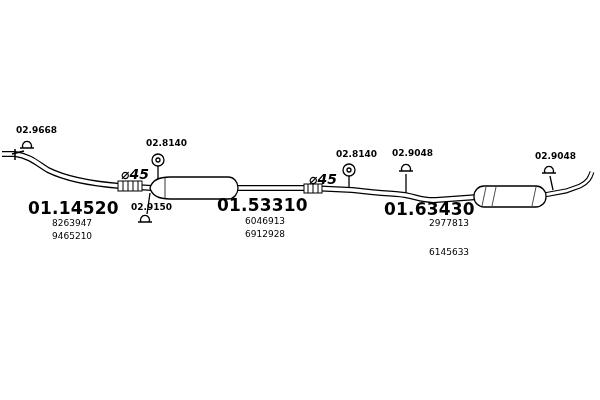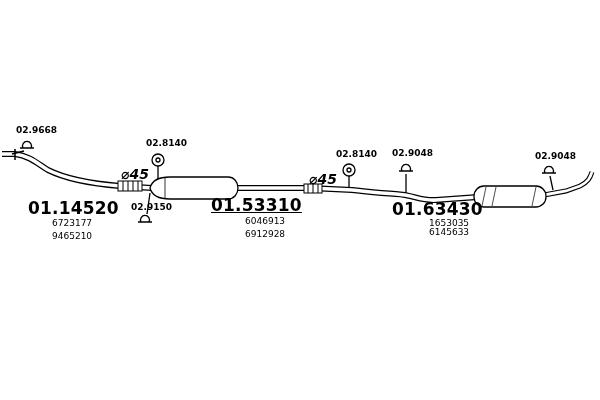--- a/index.html
+++ b/index.html
@@ -108,31 +108,31 @@
       <line x1="1" y1="6" x2="4" y2="20"></line>
     </g>
   </svg>
 
   <div class="lbl code-sm" style="left:16px;top:126px;">02.9668</div>
   <div class="lbl code-sm" style="left:146px;top:139px;">02.8140</div>
   <div class="lbl dia" style="left:121px;top:167px;">⌀45</div>
   <div class="lbl code-sm" style="left:131px;top:203px;text-align:center;">02.9150</div>
 
   <div class="lbl code-lg" style="left:28px;top:200px;">01.14520</div>
-  <div class="lbl pn" style="left:52px;top:219px;">6723177</div>
+  <div class="lbl pn" style="left:52px;top:219px;">8263947</div>
   <div class="lbl pn" style="left:52px;top:232px;">9465210</div>
 
-  <div class="lbl code-lg" style="left:211px;top:197px;text-decoration:underline;">01.53310</div>
+  <div class="lbl code-lg" style="left:217px;top:197px;">01.53310</div>
   <div class="lbl pn" style="left:245px;top:217px;">6046913</div>
   <div class="lbl pn" style="left:245px;top:230px;">6912928</div>
 
   <div class="lbl dia" style="left:309px;top:172px;">⌀45</div>
   <div class="lbl code-sm" style="left:336px;top:150px;">02.8140</div>
   <div class="lbl code-sm" style="left:392px;top:149px;">02.9048</div>
 
-  <div class="lbl code-lg" style="left:392px;top:201px;">01.63430</div>
-  <div class="lbl pn" style="left:429px;top:219px;">1653035</div>
-  <div class="lbl pn" style="left:429px;top:228px;">6145633</div>
+  <div class="lbl code-lg" style="left:384px;top:201px;">01.63430</div>
+  <div class="lbl pn" style="left:429px;top:219px;">2977813</div>
+  <div class="lbl pn" style="left:429px;top:248px;">6145633</div>
 
   <div class="lbl code-sm" style="left:535px;top:152px;">02.9048</div>
 
 
 </div>
 
 </body></html>

